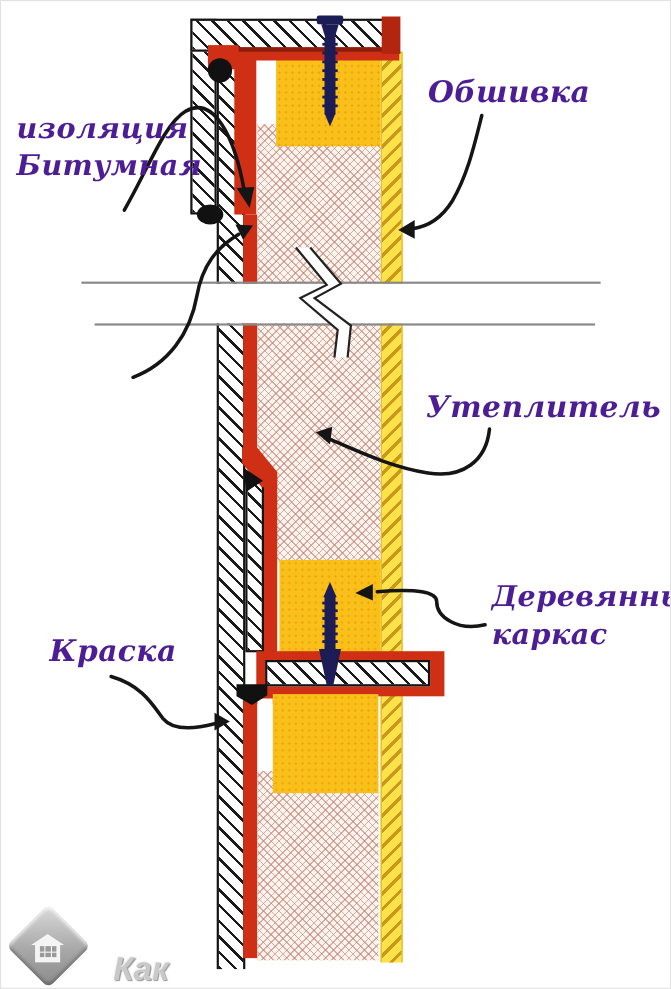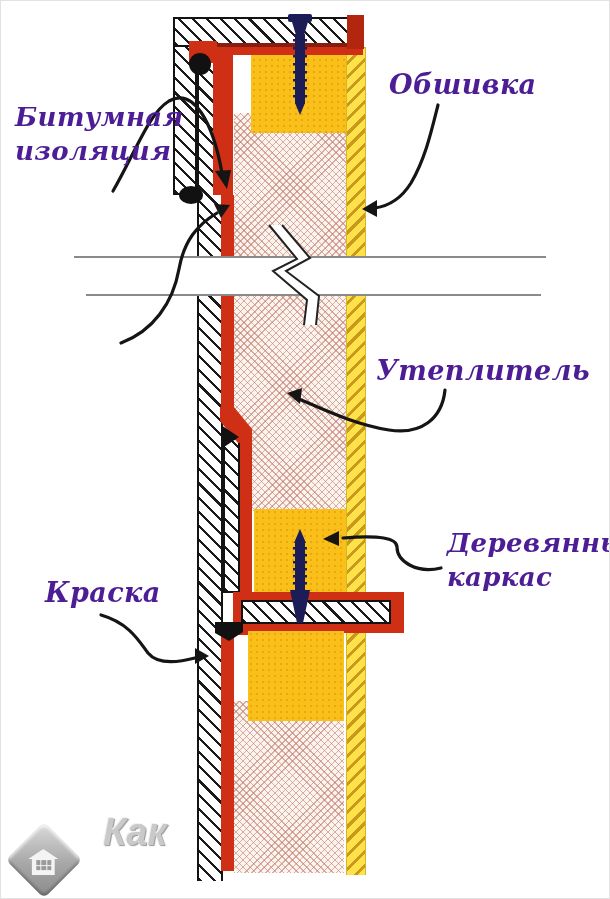--- a/index.html
+++ b/index.html
@@ -157,44 +157,44 @@
       <polygon points="226,188 214,170 230,169"></polygon>
       <polygon points="229,204 213,203 220,217"></polygon>
       <polygon points="361,208 376,199 376,216"></polygon>
       <polygon points="286,392 301,387 299,403"></polygon>
       <polygon points="322,538 338,530 338,545"></polygon>
       <polygon points="208,655 194,647 194,663"></polygon>
     </g>
   </svg>
 
   <div class="callout" style="left:14px; top:100px; font-size:26px;">
+    <div>изоляция</div>
     <div>Битумная</div>
-    <div>изоляция</div>
   </div>
 
   <div class="callout" style="left:388px; top:66px; font-size:27px;">Обшивка</div>
 
 
-  <div class="callout" style="left:375px; top:352px; font-size:27px;">Утеплитель</div>
+  <div class="callout" style="left:386px; top:352px; font-size:27px;">Утеплитель</div>
 
   <div class="callout" style="left:446px; top:526px; font-size:26px;">
     <div>Деревянный</div>
     <div>каркас</div>
   </div>
 
   <div class="callout" style="left:44px; top:574px; font-size:27px;">Краска</div>
 
   <div class="wm-diamond">
     <div class="wm-house">
       <div class="wm-win">
         <span></span>
           <span></span>
           <span></span>
           <span></span>
           <span></span>
           <span></span>
       </div>
     </div>
   </div>
-  <div class="wm" style="left:102px; top:810px; font-size:38px;">Как</div>
+  <div class="wm" style="left:102px; top:864px; font-size:30px;">Как</div>
   <div class="wm" style="left:190px; top:900px; font-size:21px;">правильно</div>
 
 </div>
 
 </body></html>

